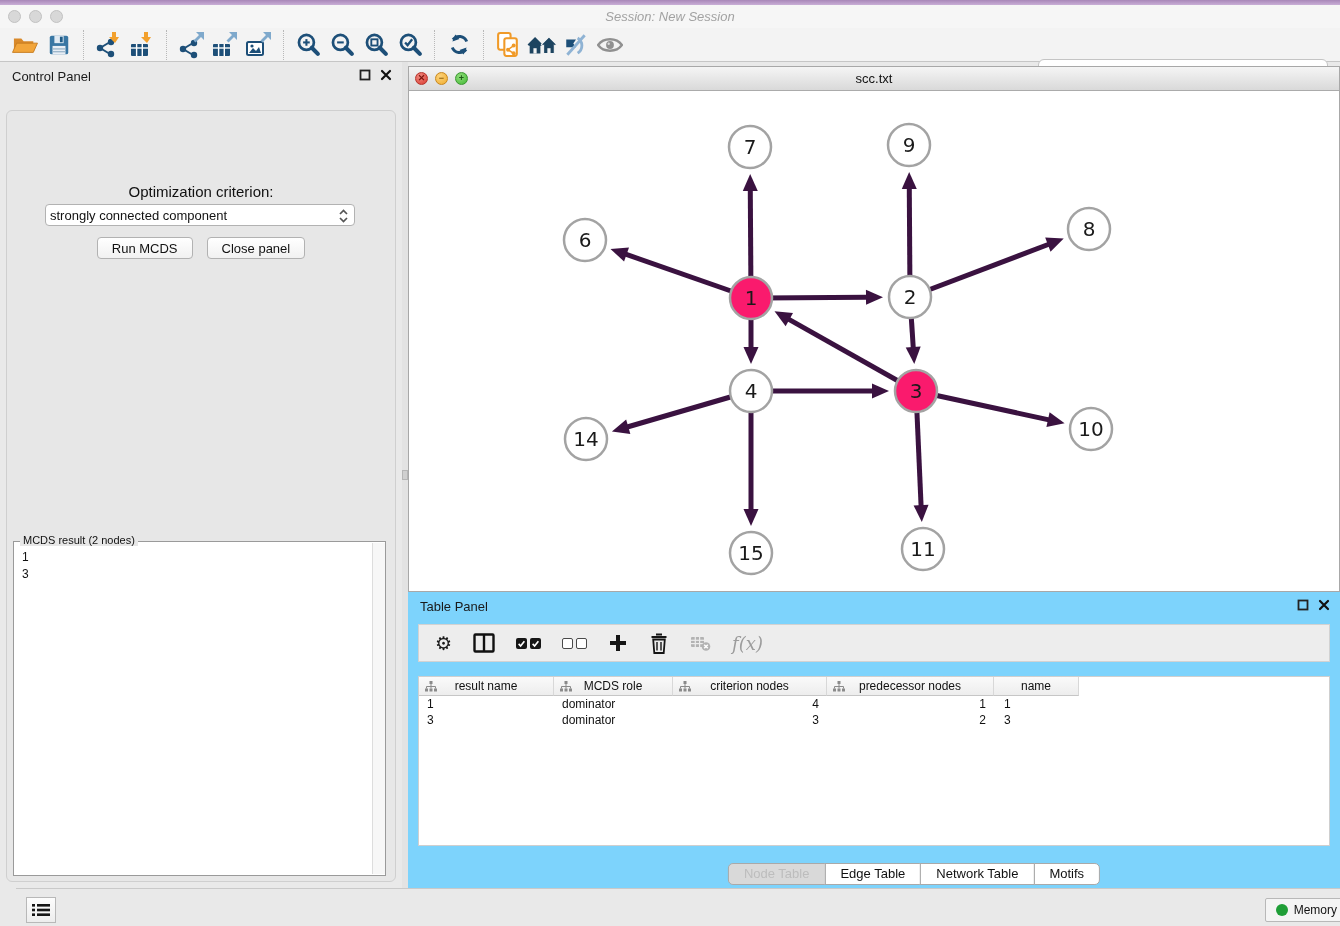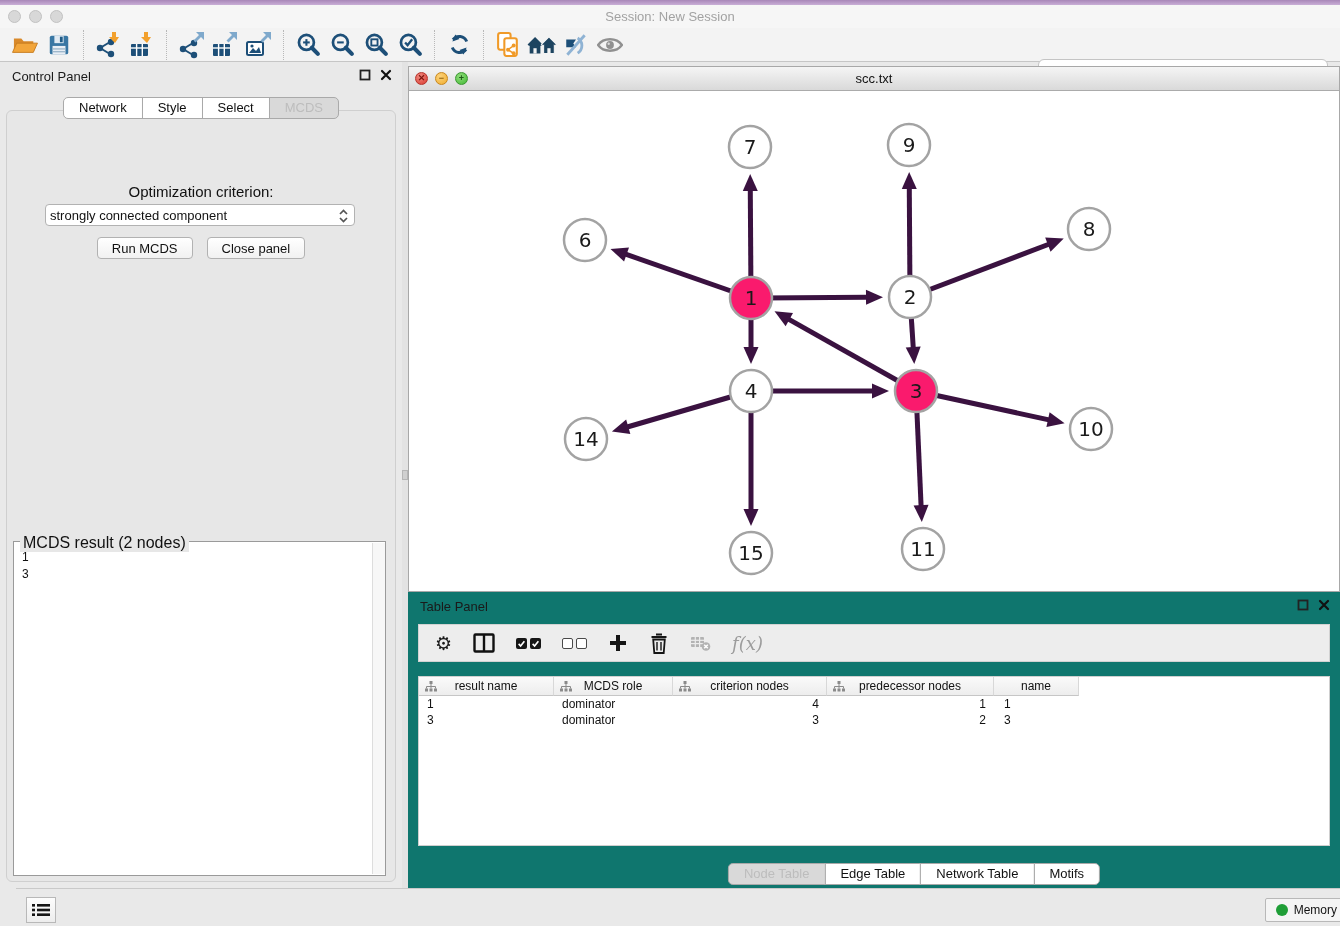--- a/index.html
+++ b/index.html
@@ -8,21 +8,21 @@
     font-family:"Liberation Sans", sans-serif;
     background:#e9e9e9; position:relative; overflow:hidden;
     -webkit-font-smoothing:antialiased;
   }
   svg { display:block; }
 
   
   .top-strip { position:absolute; left:0; top:0; width:1340px; height:5px;
     background:linear-gradient(#a887b8,#c9aed6); }
   .titlebar { position:absolute; left:0; top:5px; width:1340px; height:30px;
-    background:#f6f6f6; border-bottom:1px solid #d6d6d6; }
+    background:#f6f6f6; border-bottom:1px solid #d6d6d6;font-style:italic; }
   .titlebar .lights { position:absolute; left:8px; top:5px; display:flex; gap:8px; }
   .titlebar .lights span { width:13px; height:13px; border-radius:50%;
     background:#d8d8d8; border:1px solid #c2c2c2; }
   .titlebar .title { position:absolute; left:0; right:0; top:4px; text-align:center;
     font-size:13px; color:#a2a2a2; }
 
   .toolbar { position:absolute; left:0; top:28px; width:1340px; height:34px;
     background:#f3f3f3; border-bottom:1px solid #c6c6c6;
     display:flex; align-items:center; padding-left:8px; }
   .tbtn { width:34px; height:30px; display:flex; align-items:center; justify-content:center; }
@@ -51,21 +51,21 @@
     border:1px solid #b2b2b2; border-radius:4px; font-size:13px; color:#111;
     display:flex; align-items:center; padding-left:4px; }
   .criterion .spin { position:absolute; right:5px; top:3px; }
   .cp-buttons { position:absolute; top:126px; left:0; right:0; display:flex; justify-content:center; gap:14px; }
   .btn { height:22px; padding:0 14px; font-size:13px; color:#111;
     background:linear-gradient(#ffffff,#f1f1f1); border:1px solid #b2b2b2; border-radius:4px;
     display:flex; align-items:center; }
   .result-box { position:absolute; left:6px; right:9px; top:430px; bottom:5px;
     background:#fff; border:1px solid #9a9a9a; }
   .result-legend { position:absolute; top:-8px; left:6px; background:#e7e7e7;
-    padding:0 3px; font-size:16px; color:#111; }
+    padding:0 3px; font-size:11px; color:#111; }
   .result-lines { padding:7px 8px; font-size:12px; color:#111; line-height:17px; }
   .result-scroll { position:absolute; right:0; top:1px; bottom:1px; width:13px;
     background:#f7f7f7; border-left:1px solid #ddd; }
 
   .v-splitter { position:absolute; left:402px; top:62px; width:6px; height:826px; background:#e3e3e3; }
   .v-splitter .nub { position:absolute; left:0px; top:408px; width:6px; height:10px;
     background:#cfcfcf; border:1px solid #b5b5b5; }
 
   
   .net-window { position:absolute; left:408px; top:66px; width:932px; height:526px;
@@ -77,21 +77,21 @@
   .net-lights { position:absolute; left:6px; top:5px; display:flex; gap:7px; }
   .net-lights span { width:13px; height:13px; border-radius:50%;
     display:flex; align-items:center; justify-content:center;
     font-size:9px; font-weight:bold; line-height:1; }
   .light-close { background:radial-gradient(circle at 35% 30%, #f08a80, #da3a30); border:1px solid #b5332b; color:#7c150e; }
   .light-min { background:radial-gradient(circle at 35% 30%, #fcd27a, #f0ad2f); border:1px solid #c8871d; color:#8d5f0d; }
   .light-max { background:radial-gradient(circle at 35% 30%, #8fdc7a, #43ba35); border:1px solid #3a9630; color:#1d5c17; }
   .net-canvas { position:absolute; left:0; top:24px; width:930px; height:500px; background:#fff; }
 
   
-  .table-panel { position:absolute; left:408px; top:592px; width:932px; height:296px; background:#0f766e; }
+  .table-panel { position:absolute; left:408px; top:592px; width:932px; height:296px; background:#7dd3fc; }
   .tp-toolbar { position:absolute; left:10px; right:10px; top:32px; height:38px;
     background:#ededed; border:1px solid #d2d2d2;
     display:flex; align-items:center; gap:21px; padding-left:16px; }
   .tp-toolbar .gear { font-size:19px; color:#1a1a1a; font-family:"DejaVu Sans", sans-serif; }
   .pairbox { display:flex; gap:3px; }
   .cb { width:11px; height:11px; border-radius:2px; }
   .cb.on { background:#161616; display:flex; align-items:center; justify-content:center; }
   .cb.off { background:#fff; border:1.6px solid #4a4a4a; }
   .fx { font-family:"DejaVu Serif", serif; font-style:italic; font-size:18px; color:#9c9c9c;text-align:right; }
 
@@ -310,26 +310,20 @@
     <span>Control Panel</span>
     <span class="hicons">
       <svg width="12" height="12" viewBox="0 0 12 12">
         <rect x="1.5" y="1.5" width="9" height="9" fill="none" stroke="#222" stroke-width="1.8"></rect>
       </svg>
       <svg width="12" height="12" viewBox="0 0 12 12">
         <path d="M2 2 L10 10 M10 2 L2 10" stroke="#111" stroke-width="2.2" stroke-linecap="round"></path>
       </svg>
     </span>
   </div>
-  <div class="cp-tabs">
-      <div class="tab">Network</div>
-      <div class="tab">Style</div>
-      <div class="tab">Select</div>
-      <div class="tab sel">MCDS</div>
-    </div>
   <div class="cp-body">
     <div class="opt-label">Optimization criterion:</div>
     <div class="criterion">
       <span>strongly connected component</span>
       <span class="spin">
         <svg width="11" height="16" viewBox="0 0 11 16">
           <path d="M2 6 L5.5 2.5 L9 6" fill="none" stroke="#555" stroke-width="1.7"></path>
           <path d="M2 10 L5.5 13.5 L9 10" fill="none" stroke="#555" stroke-width="1.7"></path>
         </svg>
       </span>

